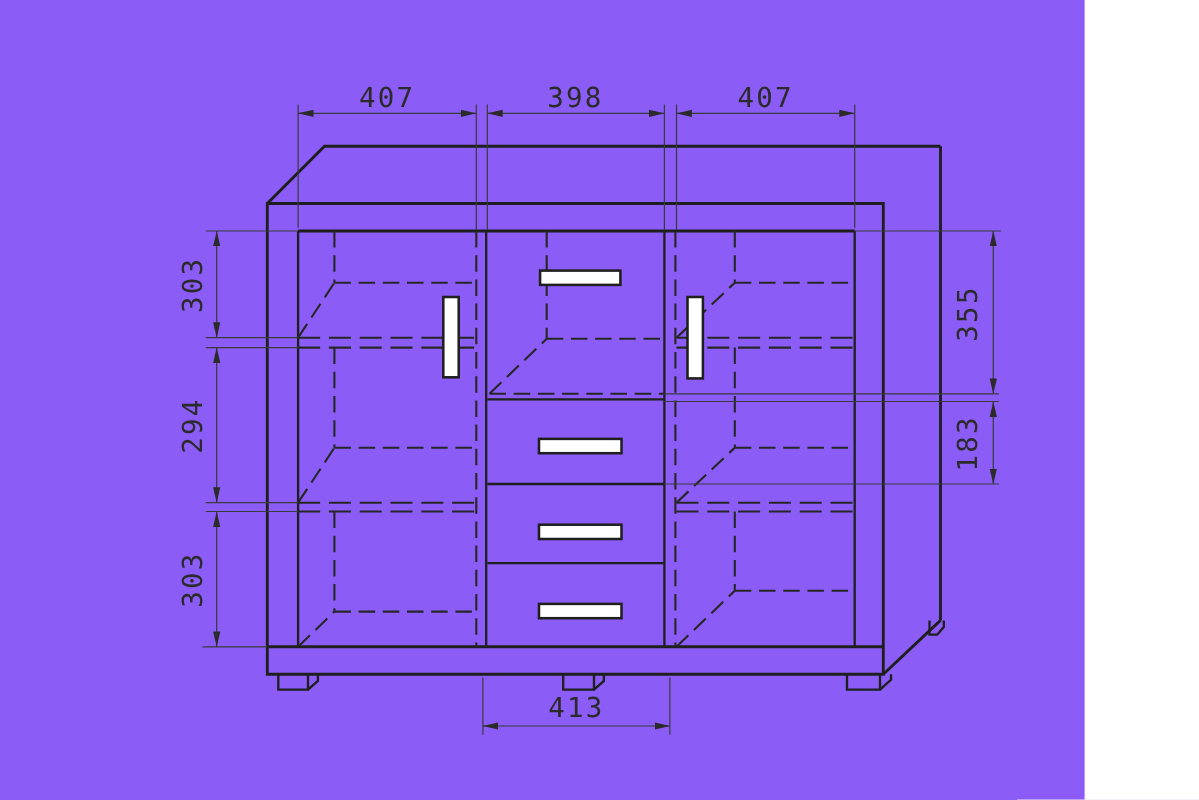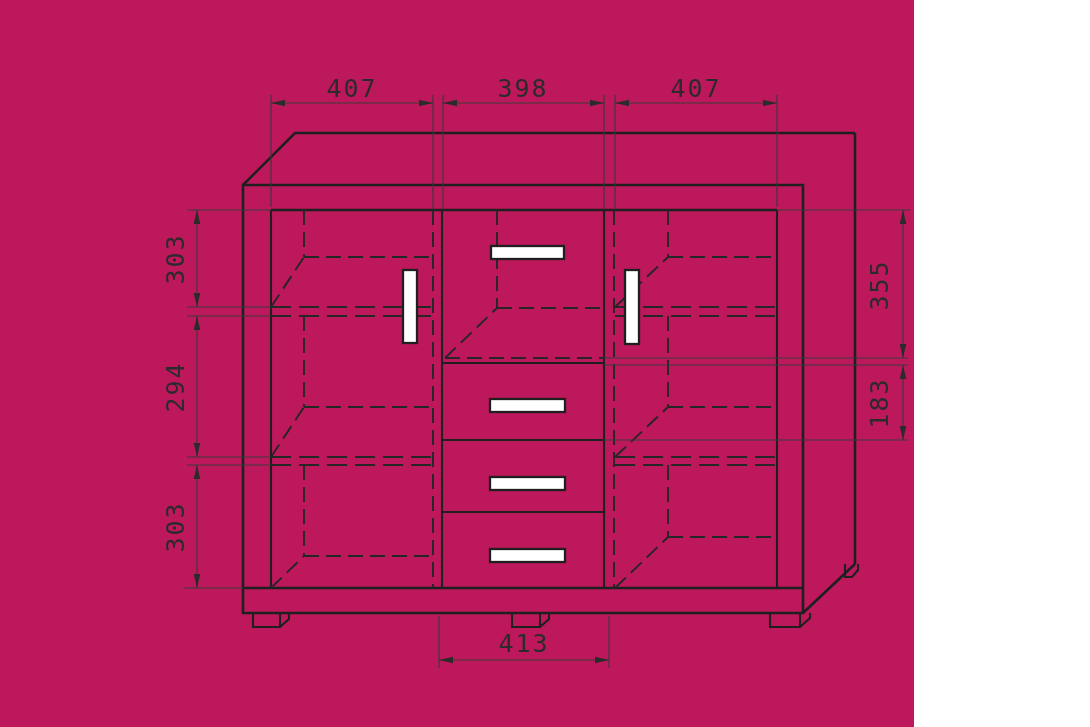--- a/index.html
+++ b/index.html
@@ -6,23 +6,23 @@
     margin: 0;
     padding: 0;
     background: #ffffff;
     width: 1090px;
     height: 727px;
     overflow: hidden;
     font-family: "DejaVu Sans Mono", monospace;
   }
   .stage {
     position: relative;
-    width: 914px;
+    width: 986px;
     height: 727px;
-    background: #be185d;
+    background: #8b5cf6;
   }
   svg { display: block; }
   
   .t  { stroke: #1f1f1f; stroke-width: 2.6; fill: none; }          
   .m  { stroke: #1f1f1f; stroke-width: 2.1; fill: none; }          
   .d  { stroke: #262626; stroke-width: 1.9; fill: none;
         stroke-dasharray: 15 7; }                                   
   .dd { stroke: #262626; stroke-width: 1.9; fill: none;
         stroke-dasharray: 20 8; }                                   
   .x  { stroke: #3a3a3a; stroke-width: 1.1; fill: none; }          

